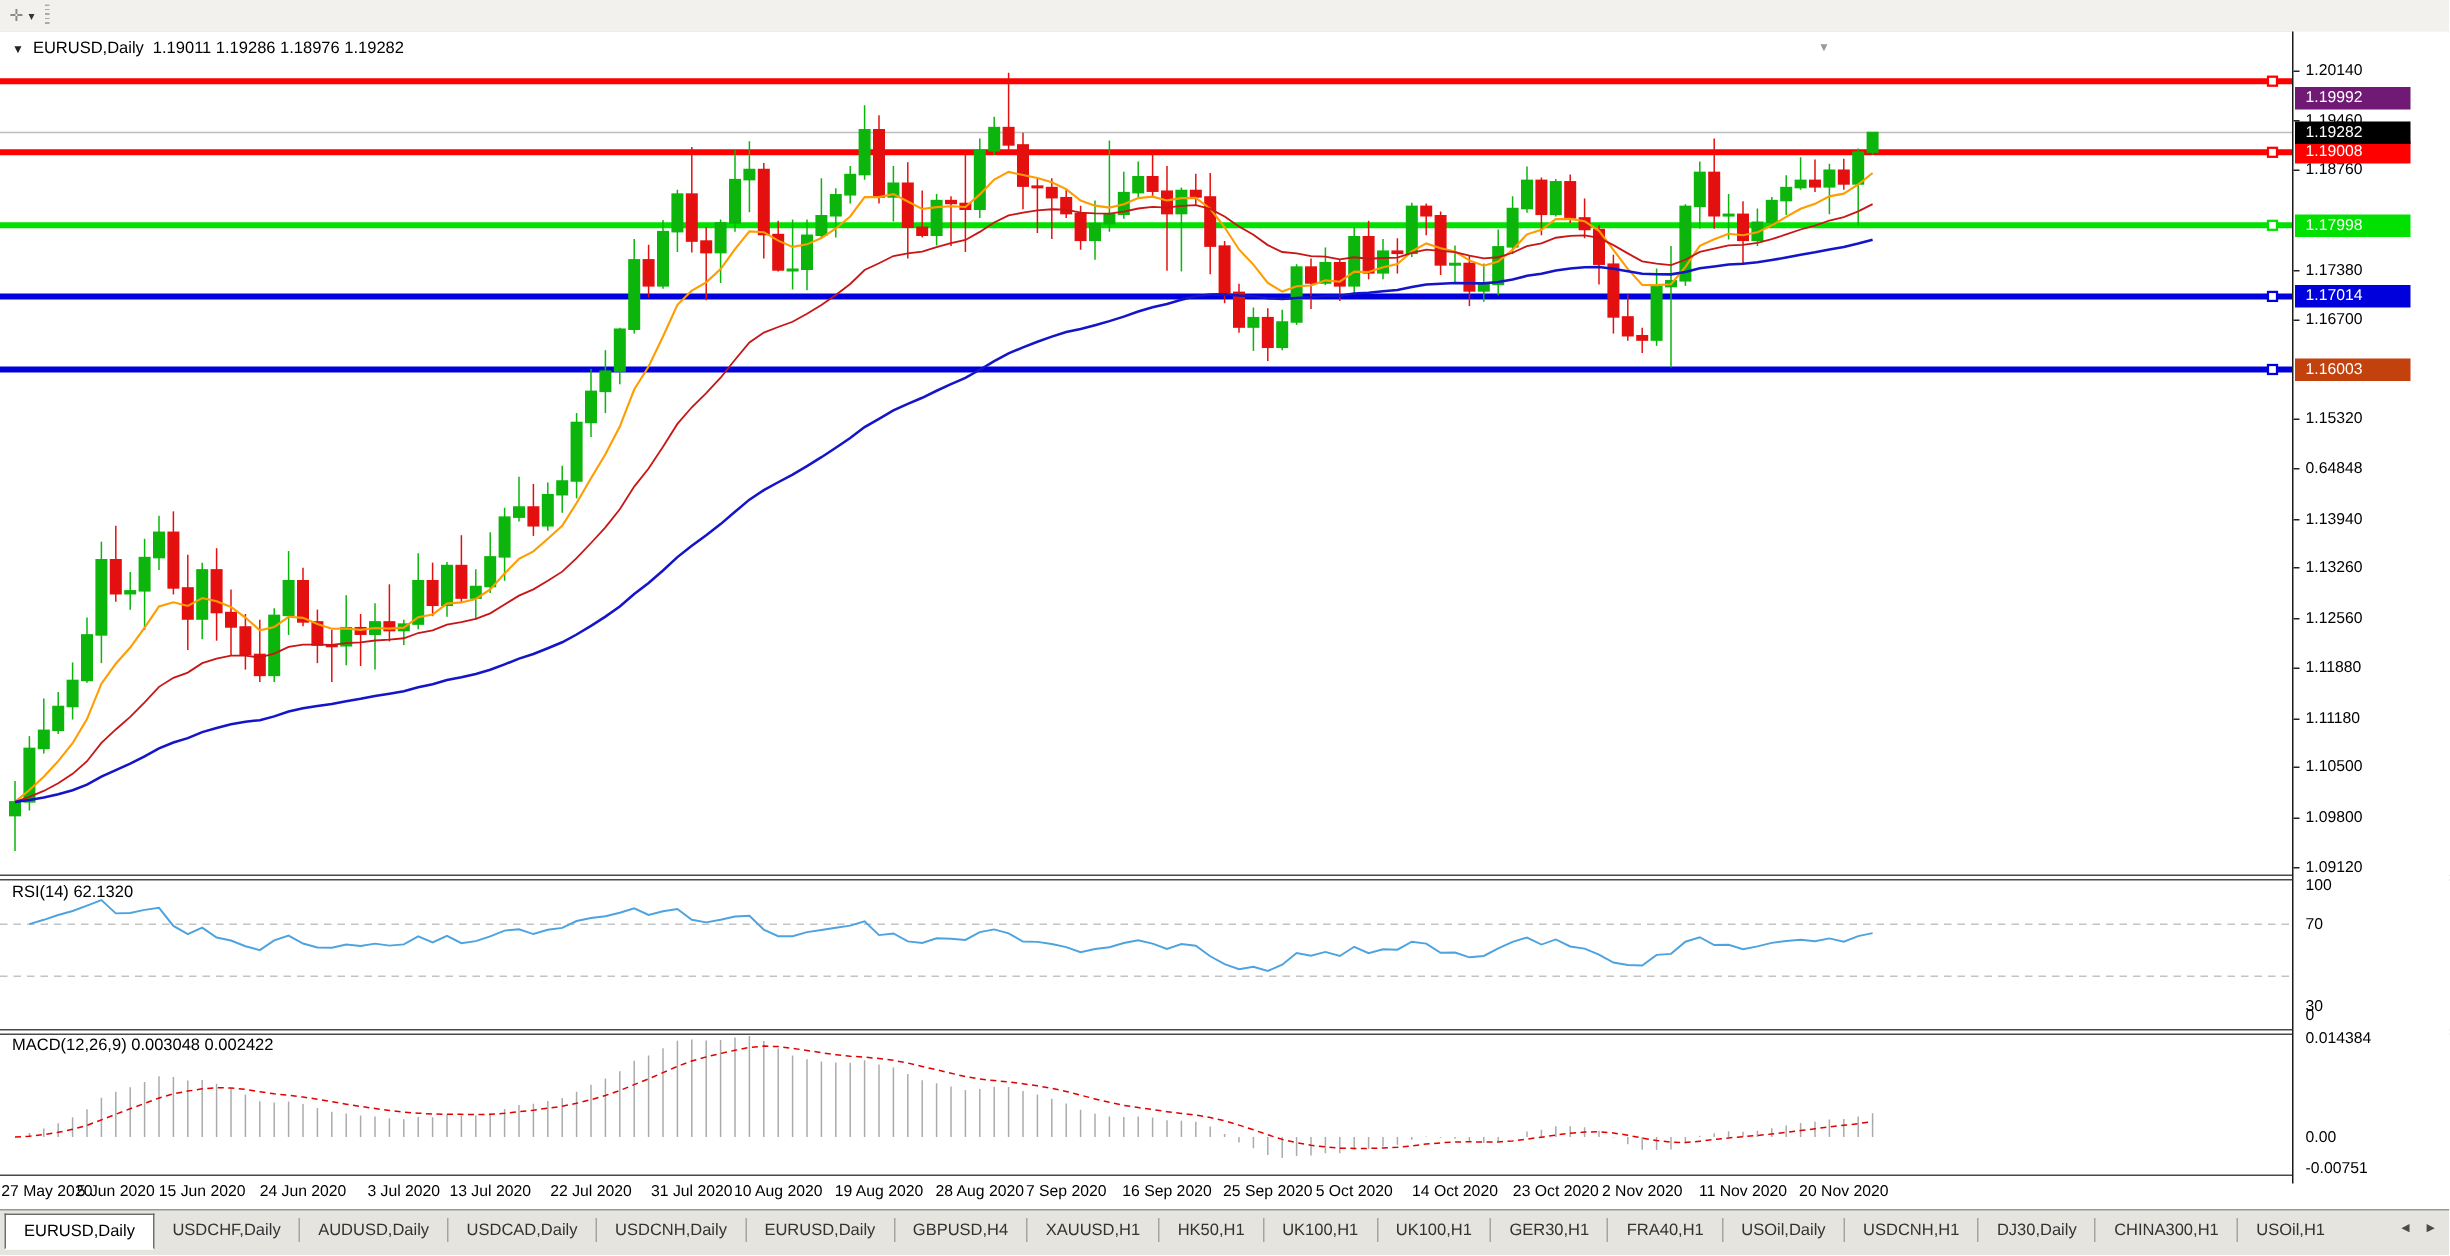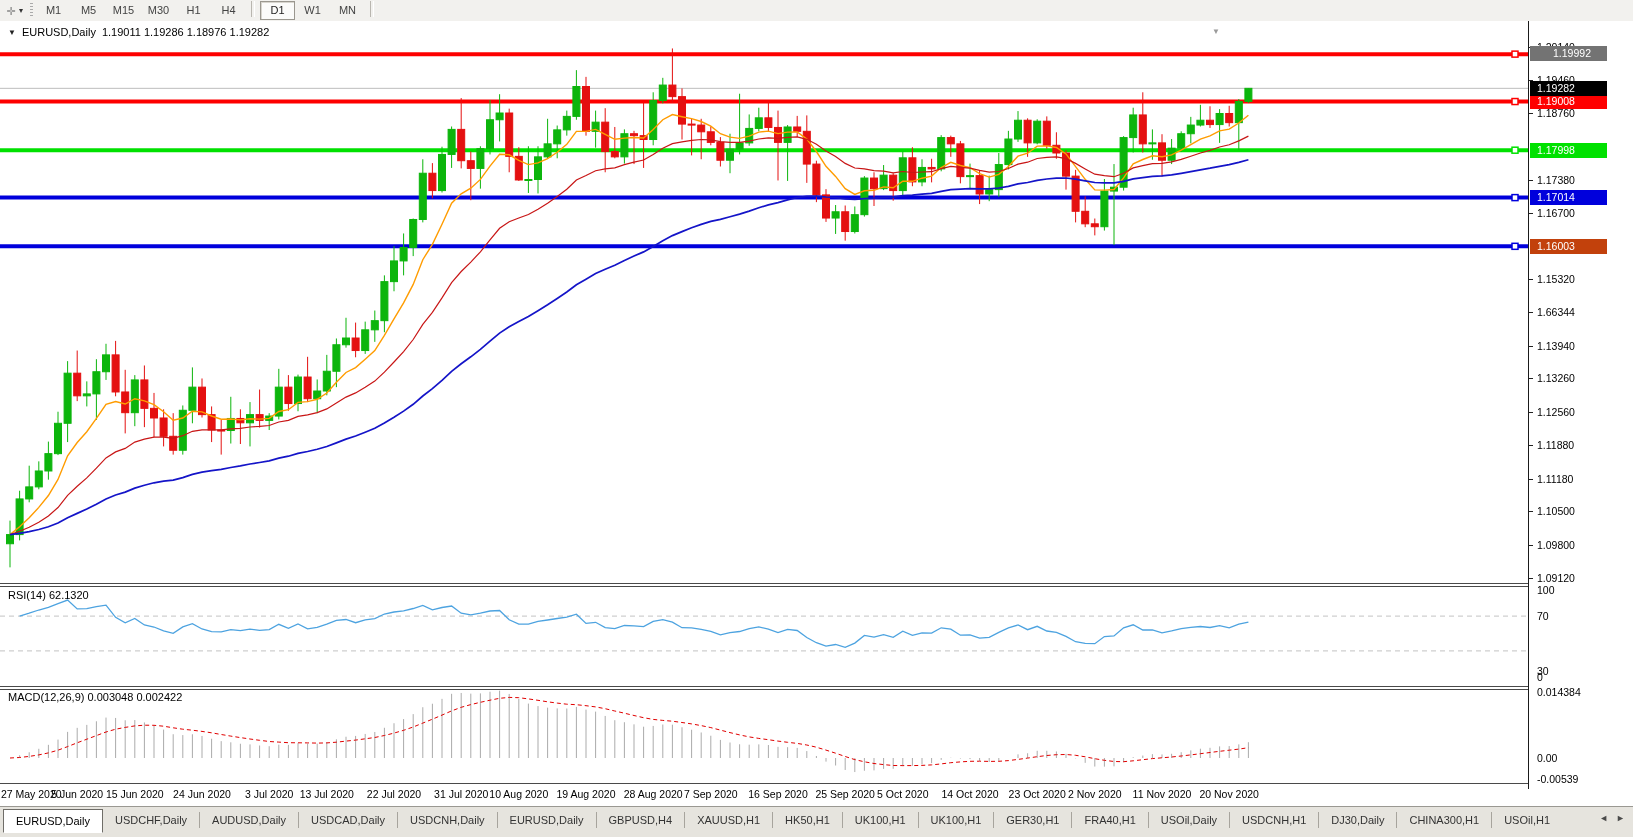--- a/index.html
+++ b/index.html
@@ -42,33 +42,20 @@
 </style>
 </head>
 <body>
 
 <div class="screen">
 
   <div class="toolbar">
     <div class="tool-icon">✛</div>
     <div class="tool-caret">▾</div>
     <div class="grip"></div>
-    <div id="tf-group-1" style="display:flex;">
-        <div class="tfbtn">M1</div>
-        <div class="tfbtn">M5</div>
-        <div class="tfbtn">M15</div>
-        <div class="tfbtn">M30</div>
-        <div class="tfbtn">H1</div>
-        <div class="tfbtn">H4</div>
-        <div class="vsep"></div>
-        <div class="tfbtn active">D1</div>
-        <div class="tfbtn">W1</div>
-        <div class="tfbtn">MN</div>
-        <div class="vsep"></div>
-      </div>
   </div>
 
   <div class="chart-bg"></div>
 
   <div class="title-row">
     <span class="title-caret">▼</span>
     <span>EURUSD,Daily</span>
     <span id="ohlc-values">1.19011 1.19286 1.18976 1.19282</span>
   </div>
 
@@ -506,21 +493,21 @@
       <div class="plabel" style="top: 52.7624px;">1.19460</div>
       <div class="ptick" style="top: 92.4884px;"></div>
       <div class="plabel" style="top: 86.4884px;">1.18760</div>
       <div class="ptick" style="top: 158.977px;"></div>
       <div class="plabel" style="top: 152.977px;">1.17380</div>
       <div class="ptick" style="top: 191.739px;"></div>
       <div class="plabel" style="top: 185.739px;">1.16700</div>
       <div class="ptick" style="top: 258.228px;"></div>
       <div class="plabel" style="top: 252.228px;">1.15320</div>
       <div class="ptick" style="top: 290.99px;"></div>
-      <div class="plabel" style="top: 284.99px;">1.66344</div>
+      <div class="plabel" style="top: 284.99px;">0.64848</div>
       <div class="ptick" style="top: 324.716px;"></div>
       <div class="plabel" style="top: 318.716px;">1.13940</div>
       <div class="ptick" style="top: 357.478px;"></div>
       <div class="plabel" style="top: 351.478px;">1.13260</div>
       <div class="ptick" style="top: 391.204px;"></div>
       <div class="plabel" style="top: 385.204px;">1.12560</div>
       <div class="ptick" style="top: 423.967px;"></div>
       <div class="plabel" style="top: 417.967px;">1.11880</div>
       <div class="ptick" style="top: 457.693px;"></div>
       <div class="plabel" style="top: 451.693px;">1.11180</div>
@@ -529,22 +516,22 @@
       <div class="ptick" style="top: 524.181px;"></div>
       <div class="plabel" style="top: 518.181px;">1.09800</div>
       <div class="ptick" style="top: 556.944px;"></div>
       <div class="plabel" style="top: 550.944px;">1.09120</div>
       <div class="plabel" style="top: 563px;">100</div>
       <div class="plabel" style="top: 589.1px;">70</div>
       <div class="plabel" style="top: 623.9px; margin-top: 20px;">30</div>
       <div class="plabel" style="top: 650px;">0</div>
       <div class="plabel" style="top: 665.006px;">0.014384</div>
       <div class="plabel" style="top: 731px;">0.00</div>
-      <div class="plabel" style="top: 752px;">-0.00539</div>
-      <div class="badge" style="top: 25px; background: #737373; text-align: center;">1.19992</div>
+      <div class="plabel" style="top: 752px;">-0.00751</div>
+      <div class="badge" style="top: 37px; background: #701a75;">1.19992</div>
       <div class="badge" style="top: 73.0398px; background: rgb(254, 0, 0);">1.19008</div>
       <div class="badge" style="top: 121.702px; background: rgb(0, 225, 0);">1.17998</div>
       <div class="badge" style="top: 169.111px; background: rgb(0, 0, 220);">1.17014</div>
       <div class="badge" style="top: 217.821px; background: #c2410c;">1.16003</div>
       <div class="badge" style="top: 59.8384px; background: rgb(0, 0, 0);">1.19282</div>
     </div>
 
   <div class="date-row" id="date-row">
       <span class="dlabel" style="left: 10px; transform: translateX(-15%);">27 May 2020</span>
       <span class="dlabel" style="left: 77.2px;">5 Jun 2020</span>

